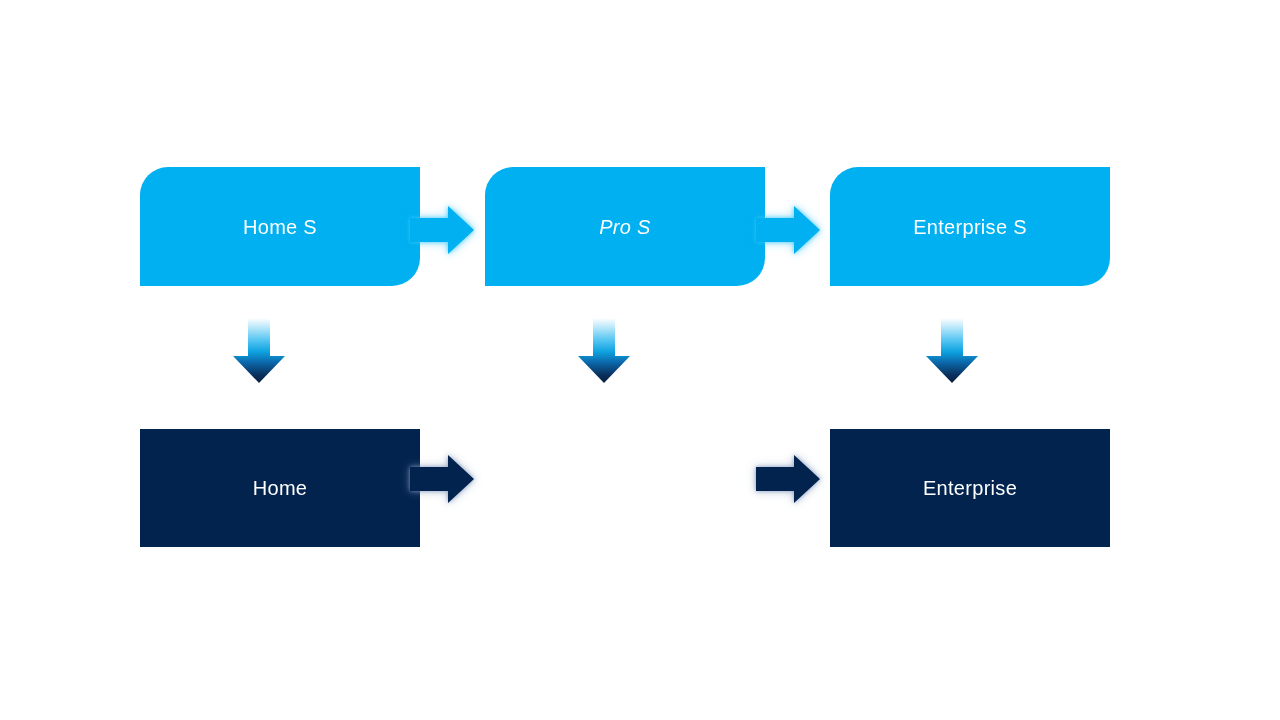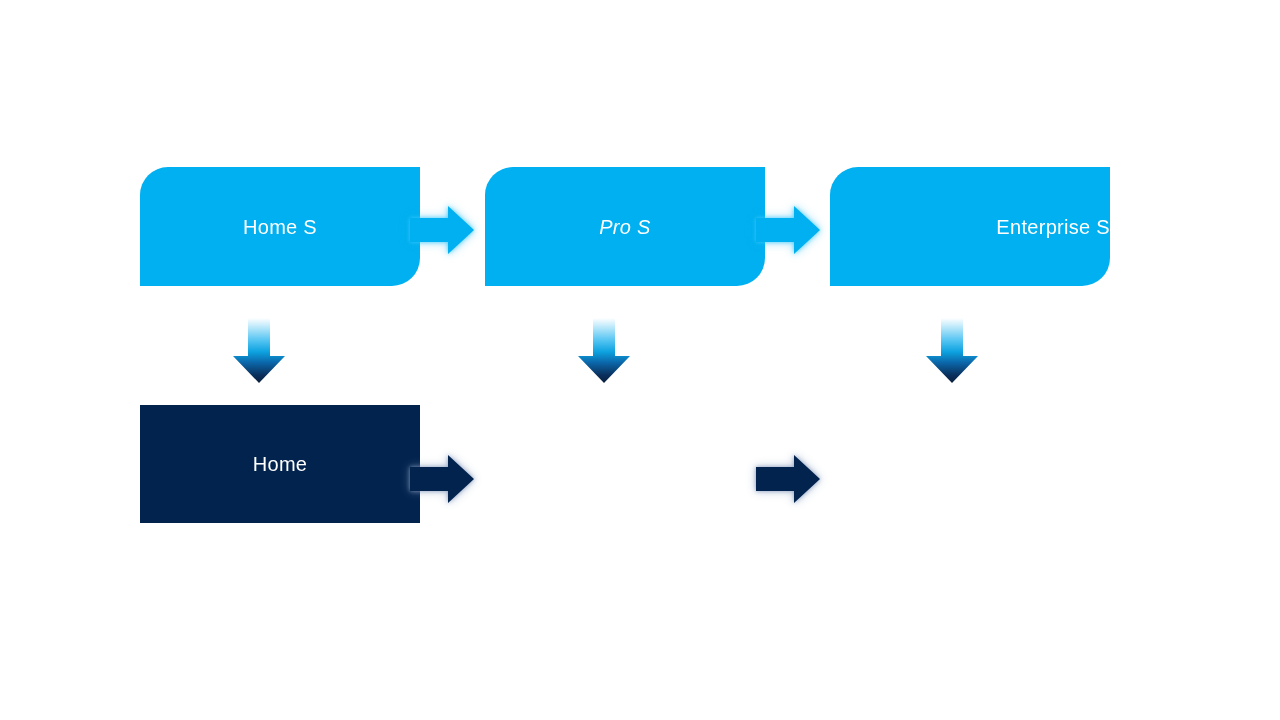--- a/index.html
+++ b/index.html
@@ -27,27 +27,27 @@
     line-height: 1.2;
     letter-spacing: 0.3px;
   }
   .node--top {
     top: 167px;
     height: 119px;
     background: #00b0f0;
     border-radius: 28px 0 28px 0; 
   }
   .node--bottom {
-    top: 405px;
+    top: 429px;
     height: 118px;
     background: #02234e;
   }
   .col-0 { left: 140px; }
   .col-1 { left: 485px; font-style: italic; }
-  .col-2 { left: 830px; justify-content: flex-end; }
+  .col-2 { left: 830px; }
 
   .arrow {
     position: absolute;
     pointer-events: none;
     line-height: 0;
   }
   .arrow--right-cyan { top: 204px; }
   .arrow--right-cyan svg {
     filter: drop-shadow(0 0 2px rgba(64, 204, 255, 0.9))
             drop-shadow(0 0 5px rgba(0, 176, 240, 0.35));
@@ -136,20 +136,23 @@
           <stop offset="1" stop-color="#0a1f3c"></stop>
         </linearGradient>
       </defs>
       <polygon points="17,0 39,0 39,38 54,38 28,65 2,38 17,38" fill="url(#downGrad2)"></polygon>
     </svg>
   </div>
 
   <div class="node node--bottom col-0">
     <span>Home</span>
   </div>
+  <div class="node node--bottom col-2">
+    <span>Enterprise</span>
+  </div>
 
   <div class="arrow arrow--right-navy hgap-0">
     <svg width="66" height="52" viewBox="0 0 66 52">
       <polygon points="0,14 38,14 38,2 64,26 38,50 38,38 0,38" fill="#02234e"></polygon>
     </svg>
   </div>
   <div class="arrow arrow--right-navy hgap-1">
     <svg width="66" height="52" viewBox="0 0 66 52">
       <polygon points="0,14 38,14 38,2 64,26 38,50 38,38 0,38" fill="#02234e"></polygon>
     </svg>

